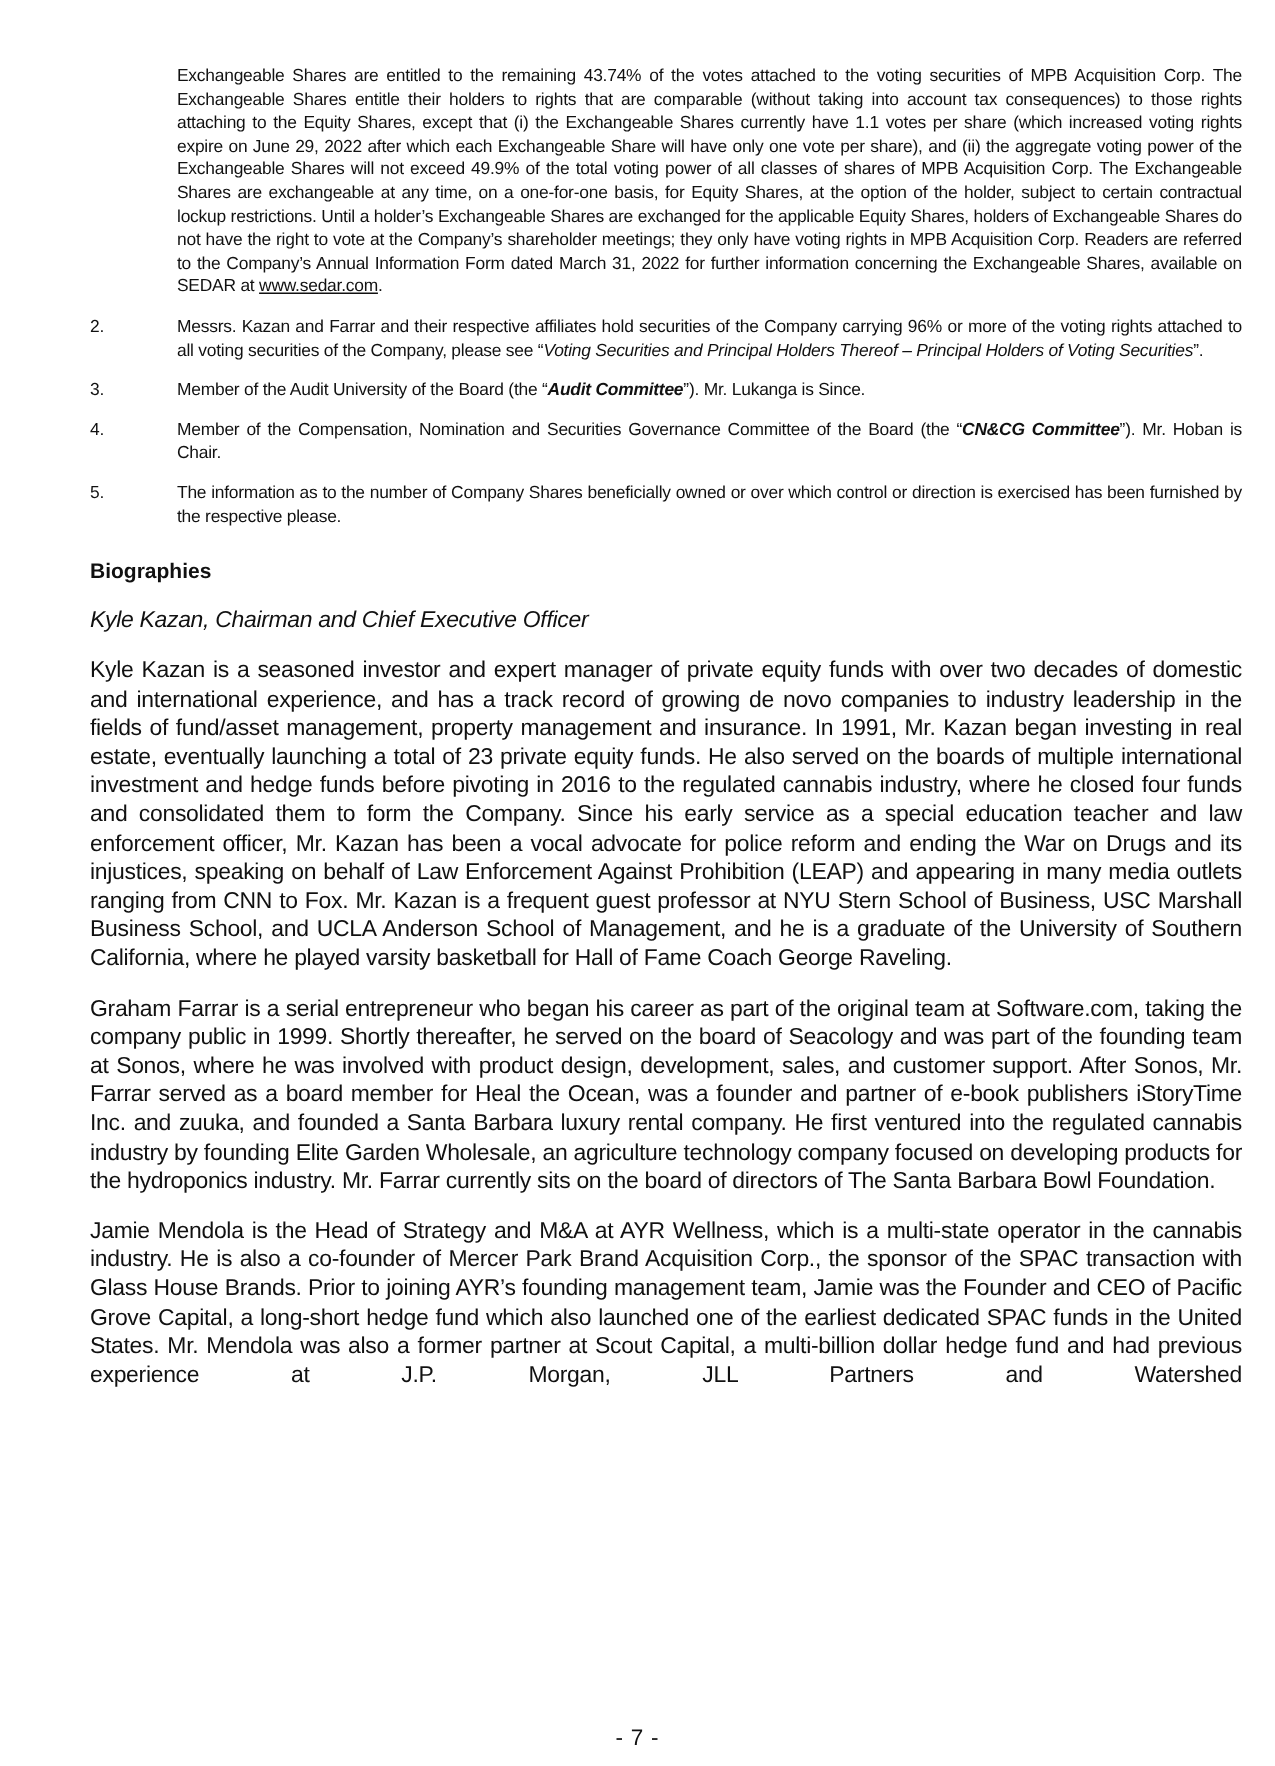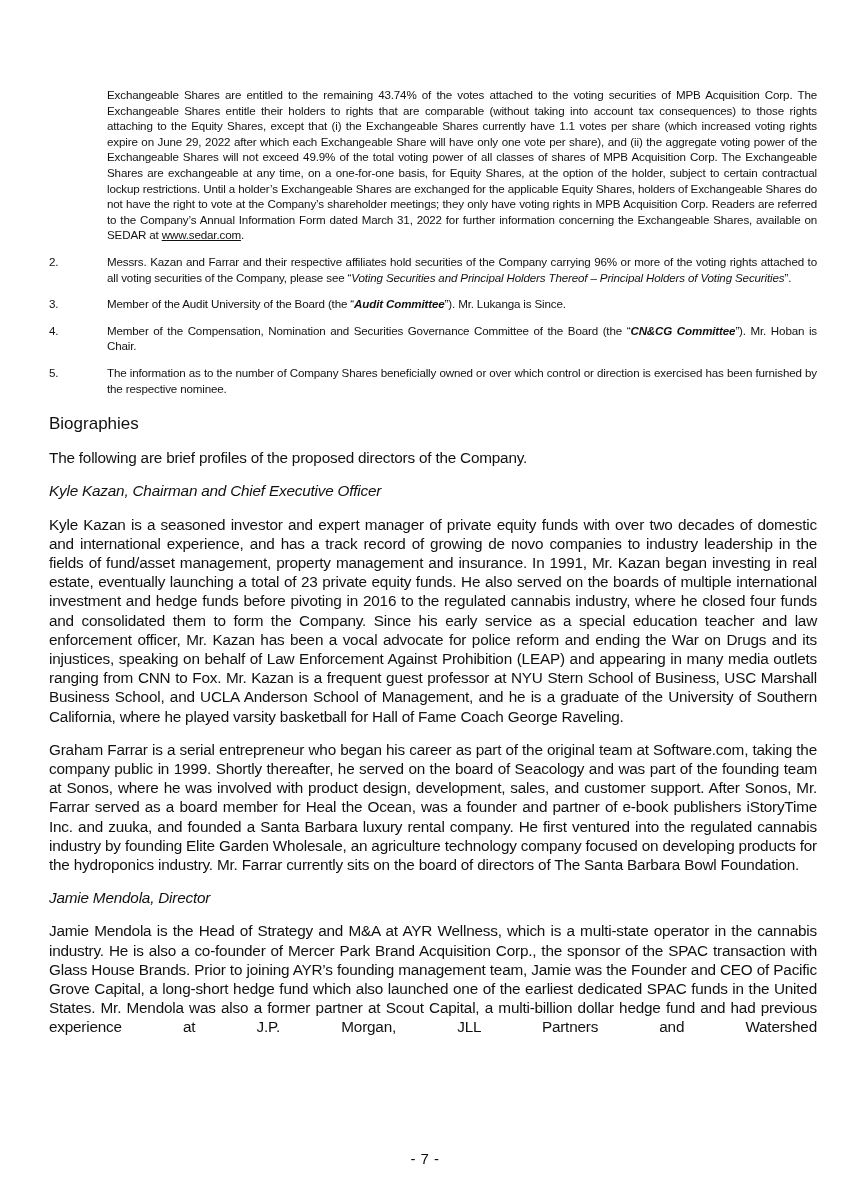--- a/index.html
+++ b/index.html
@@ -1,25 +1,25 @@
 <!DOCTYPE html>
 <html><head>
 <meta charset="utf-8">
 <style>
   html, body { margin: 0; padding: 0; background: #ffffff; }
   body { width: 850px; height: 1177px; position: relative; overflow: hidden; color: #111111;
          font-family: "Liberation Sans", sans-serif; }
-  .page { position: absolute; left: 49px; top: 43px; width: 768px; margin-top: 44px; }
+  .page { position: absolute; left: 60px; top: 43px; width: 768px; }
   .fn { font-size: 11.6px; line-height: 15.6px; text-align: justify; letter-spacing: -0.15px; }
   .fn-cont { margin-left: 58px; }
   .fn-item { display: flex; margin-top: 11px; }
   .fn-num { width: 58px; flex: 0 0 58px; }
   .fn-text { flex: 1; text-align: justify; }
   .link { text-decoration: underline; color: #111111; }
-  .h2 { font-weight: normal; font-size: 17px; margin-top: 18px; line-height: 20px; }
+  .h2 { font-weight: bold; font-size: 14px; margin-top: 18px; line-height: 20px; }
   .body { font-size: 15.3px; line-height: 19.2px; text-align: justify; letter-spacing: -0.2px; }
   .lead { margin-top: 14px; }
   .sub { font-style: italic; font-size: 15.3px; line-height: 19.2px; margin-top: 14px; letter-spacing: -0.2px; }
   .para { margin-top: 14px; }
   .pageno { position: absolute; top: 1150px; left: 0; width: 850px; text-align: center;
             font-size: 15px; letter-spacing: 0.5px; }
   b { font-weight: bold; font-style: italic; }
   i { }
 </style>
 </head>
@@ -39,30 +39,28 @@
     <span class="fn-text"><span>Member of the Audit University of the Board (the “</span><b>Audit Committee</b><span>”). Mr. Lukanga is Since.</span></span>
   </div>
 
   <div class="fn fn-item">
     <span class="fn-num">4.</span>
     <span class="fn-text"><span>Member of the Compensation, Nomination and Securities Governance Committee of the Board (the “</span><b>CN&amp;CG Committee</b><span>”). Mr. Hoban is Chair.</span></span>
   </div>
 
   <div class="fn fn-item">
     <span class="fn-num">5.</span>
-    <span class="fn-text">The information as to the number of Company Shares beneficially owned or over which control or direction is exercised has been furnished by the respective nominee.</span>
+    <span class="fn-text">The information as to the number of Company Shares beneficially owned or over which control or direction is exercised has been furnished by the respective please.</span>
   </div>
 
   <div class="h2">Biographies</div>
 
-  <div class="body lead">The following are brief profiles of the proposed directors of the Company.</div>
 
   <div class="sub">Kyle Kazan, Chairman and Chief Executive Officer</div>
   <div class="body para">Kyle Kazan is a seasoned investor and expert manager of private equity funds with over two decades of domestic and international experience, and has a track record of growing de novo companies to industry leadership in the fields of fund/asset management, property management and insurance. In 1991, Mr. Kazan began investing in real estate, eventually launching a total of 23 private equity funds. He also served on the boards of multiple international investment and hedge funds before pivoting in 2016 to the regulated cannabis industry, where he closed four funds and consolidated them to form the Company. Since his early service as a special education teacher and law enforcement officer, Mr. Kazan has been a vocal advocate for police reform and ending the War on Drugs and its injustices, speaking on behalf of Law Enforcement Against Prohibition (LEAP) and appearing in many media outlets ranging from CNN to Fox. Mr. Kazan is a frequent guest professor at NYU Stern School of Business, USC Marshall Business School, and UCLA Anderson School of Management, and he is a graduate of the University of Southern California, where he played varsity basketball for Hall of Fame Coach George Raveling.</div>
 
   <div class="body para">Graham Farrar is a serial entrepreneur who began his career as part of the original team at Software.com, taking the company public in 1999. Shortly thereafter, he served on the board of Seacology and was part of the founding team at Sonos, where he was involved with product design, development, sales, and customer support. After Sonos, Mr. Farrar served as a board member for Heal the Ocean, was a founder and partner of e-book publishers iStoryTime Inc. and zuuka, and founded a Santa Barbara luxury rental company. He first ventured into the regulated cannabis industry by founding Elite Garden Wholesale, an agriculture technology company focused on developing products for the hydroponics industry. Mr. Farrar currently sits on the board of directors of The Santa Barbara Bowl Foundation.</div>
 
-  <div class="sub">Jamie Mendola, Director</div>
   <div class="body para" style="text-align-last: justify;">Jamie Mendola is the Head of Strategy and M&amp;A at AYR Wellness, which is a multi-state operator in the cannabis industry. He is also a co-founder of Mercer Park Brand Acquisition Corp., the sponsor of the SPAC transaction with Glass House Brands. Prior to joining AYR’s founding management team, Jamie was the Founder and CEO of Pacific Grove Capital, a long-short hedge fund which also launched one of the earliest dedicated SPAC funds in the United States. Mr. Mendola was also a former partner at Scout Capital, a multi-billion dollar hedge fund and had previous experience at J.P. Morgan, JLL Partners and Watershed</div>
 
 </div>
 
 <div class="pageno">- 7 -</div>
 
 </body></html>

